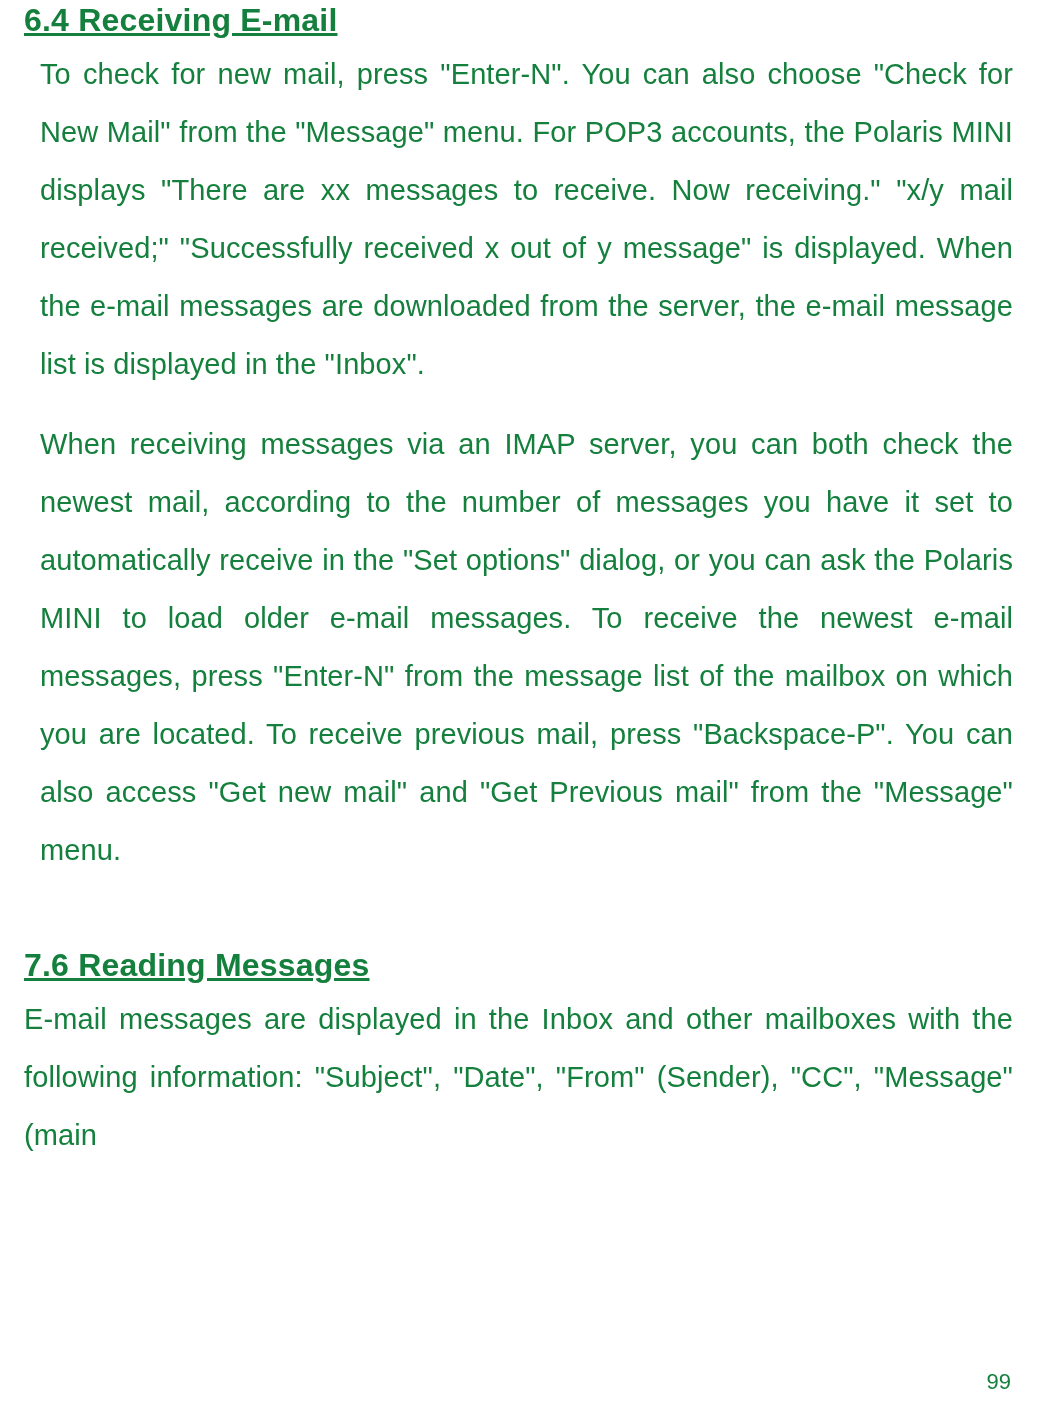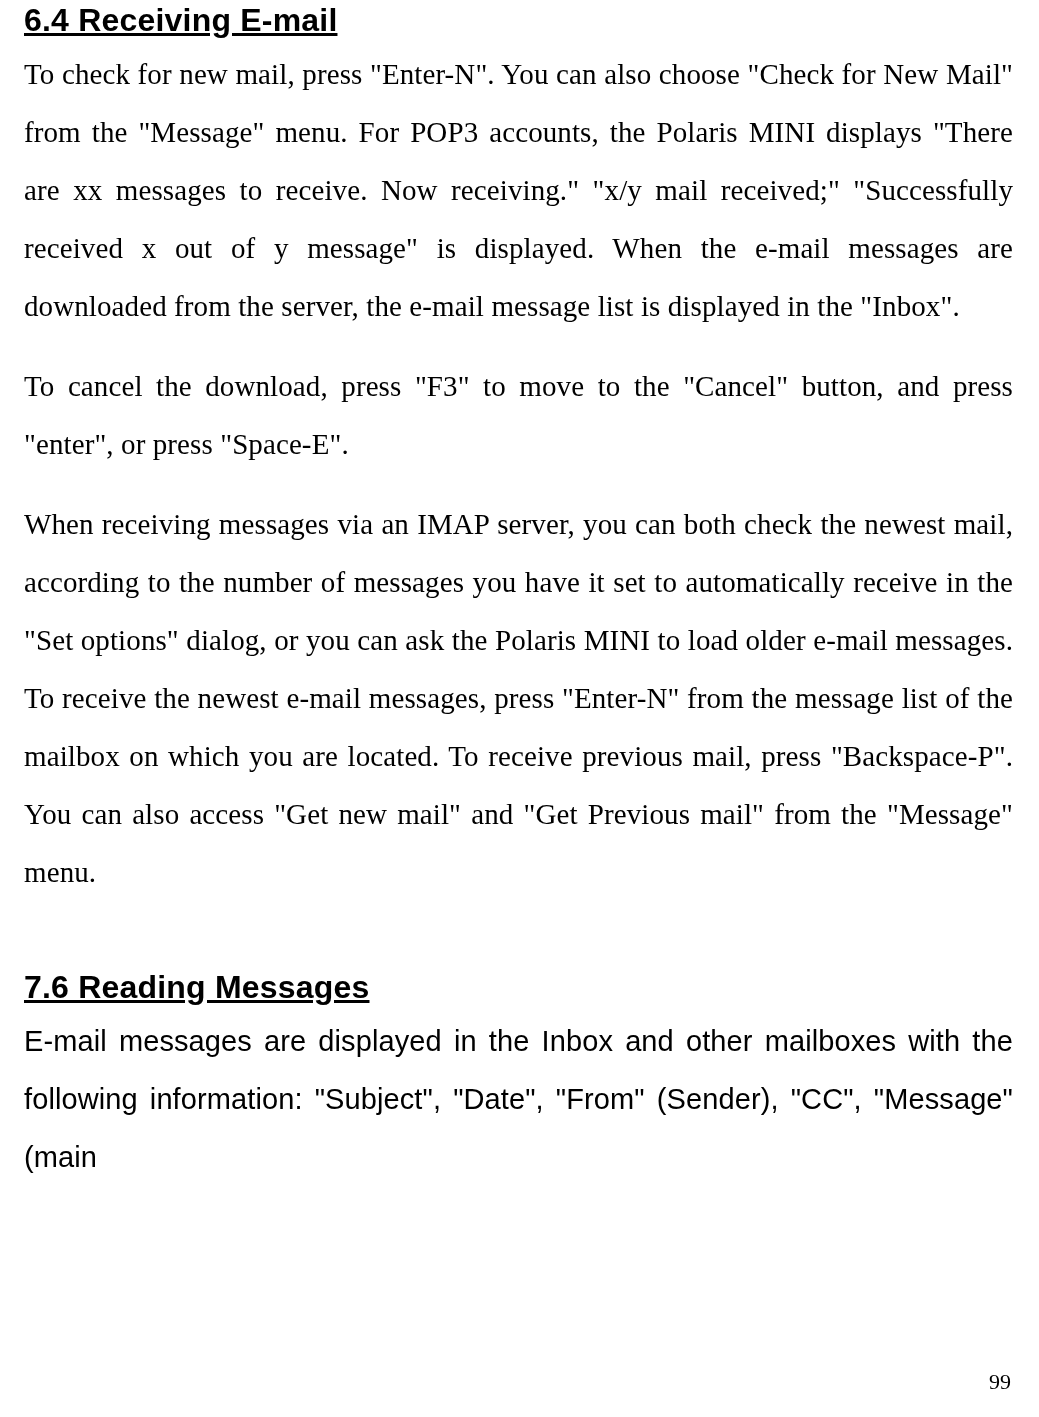--- a/index.html
+++ b/index.html
@@ -6,71 +6,70 @@
     margin: 0;
     padding: 0;
     background: #ffffff;
   }
   .page {
     width: 1039px;
     height: 1417px;
     box-sizing: border-box;
     padding: 0 26px 0 24px;
     font-family: Arial, Helvetica, sans-serif;
-    color: #000000;
+    color: #15803d;
     position: relative;
   }
   h2.section-heading {
     font-family: Arial, Helvetica, sans-serif;
     font-size: 32px;
     font-weight: bold;
     text-decoration: underline;
     margin: 0;
     padding-top: 2px;
     padding-bottom: 6px;
     letter-spacing: 0.2px;
   }
   p.body-text {
-    font-family: Liberation Serif, serif;
+    font-family: Liberation Sans, sans-serif;
     font-size: 29px;
     line-height: 58px;
-    margin: 0 0 22px 0;
+    margin: 0 0 22px 16px;
     text-align: justify;
     letter-spacing: 0.1px;
   }
   p.body-text-nolast {
     font-family: Arial, Helvetica, sans-serif;
     font-size: 29px;
     line-height: 58px;
     margin: 0;
     text-align: justify;
     text-align-last: left;
     letter-spacing: 0.1px;
   }
   .spacer {
     height: 44px;
   }
   .page-number {
     position: absolute;
     bottom: 22px;
     right: 28px;
-    font-family: Liberation Serif, serif;
+    font-family: Liberation Sans, sans-serif;
     font-size: 22px;
   }
 </style>
 </head>
 <body>
 
 <div class="page">
 
   <h2 class="section-heading">6.4 Receiving E-mail</h2>
 
   <p class="body-text">To check for new mail, press "Enter-N". You can also choose "Check for New Mail" from the "Message" menu. For POP3 accounts, the Polaris MINI displays "There are xx messages to receive. Now receiving." "x/y mail received;" "Successfully received x out of y message" is displayed. When the e-mail messages are downloaded from the server, the e-mail message list is displayed in the "Inbox".</p>
 
-  <p class="body-text">To cancel the download, press "F3" to move to the "Cancel" button, and press "enter", or press "Space-E".</p>
 
   <p class="body-text">When receiving messages via an IMAP server, you can both check the newest mail, according to the number of messages you have it set to automatically receive in the "Set options" dialog, or you can ask the Polaris MINI to load older e-mail messages. To receive the newest e-mail messages, press "Enter-N" from the message list of the mailbox on which you are located. To receive previous mail, press "Backspace-P". You can also access "Get new mail" and "Get Previous mail" from the "Message" menu.</p>
 
 
   <div class="spacer"></div>
 
   <h2 class="section-heading">7.6 Reading Messages</h2>
 
   <p class="body-text-nolast">E-mail messages are displayed in the Inbox and other mailboxes with the following information: "Subject", "Date", "From" (Sender), "CC", "Message" (main</p>
 

